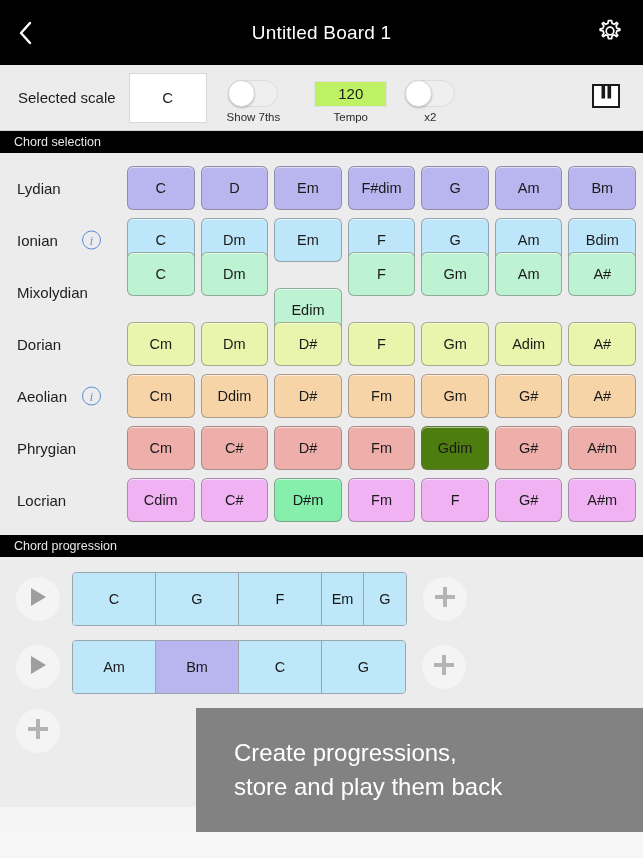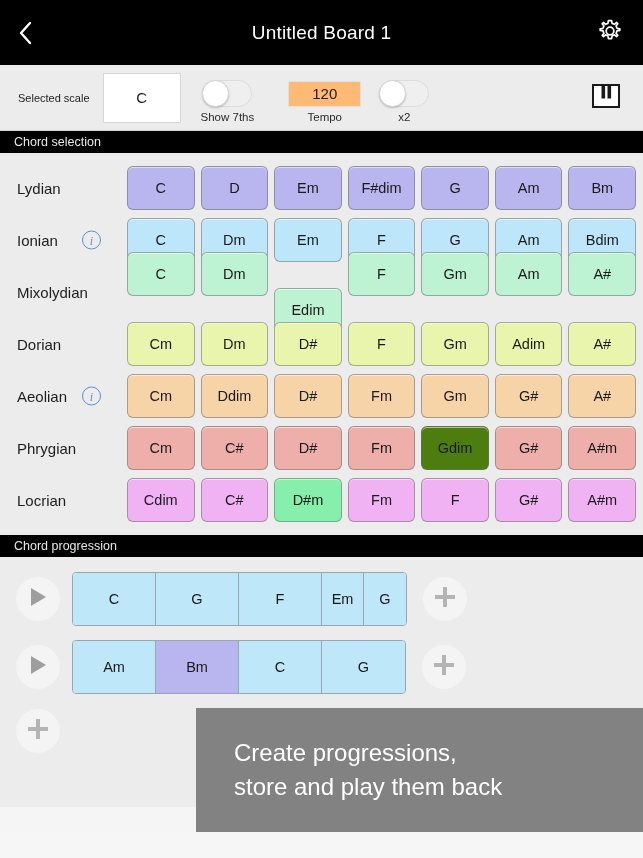--- a/index.html
+++ b/index.html
@@ -60,21 +60,21 @@
   .toolbar {
     height: 66px;
     background: #ececec;
     border-bottom: 1px solid #d2d2d2;
     display: flex;
     align-items: center;
     position: relative;
     box-sizing: border-box;
   }
   .scale-label {
-    font-size: 11px;
+    font-size: 15px;
     color: #1d1d1d;
     margin-left: 18px;
     white-space: nowrap;
   }
   .scale-box {
     width: 78px;
     height: 50px;
     background: #ffffff;
     border: 1px solid #d7d7d7;
     margin-left: 13px;
@@ -122,21 +122,21 @@
     font-size: 11.5px;
     color: #2a2a2a;
     margin-top: 4px;
     white-space: nowrap;
   }
 
   .ctrl-tempo { margin-left: 34px; margin-top: 8px; }
   .tempo-box {
     width: 73px;
     height: 26px;
-    background: #fdba74;
+    background: #bef264;
     border: 1px solid #e0e0e0;
     display: flex;
     align-items: center;
     justify-content: center;
     font-size: 15px;
     color: #1d1d1d;
     cursor: pointer;
     box-sizing: border-box;
   }
 

